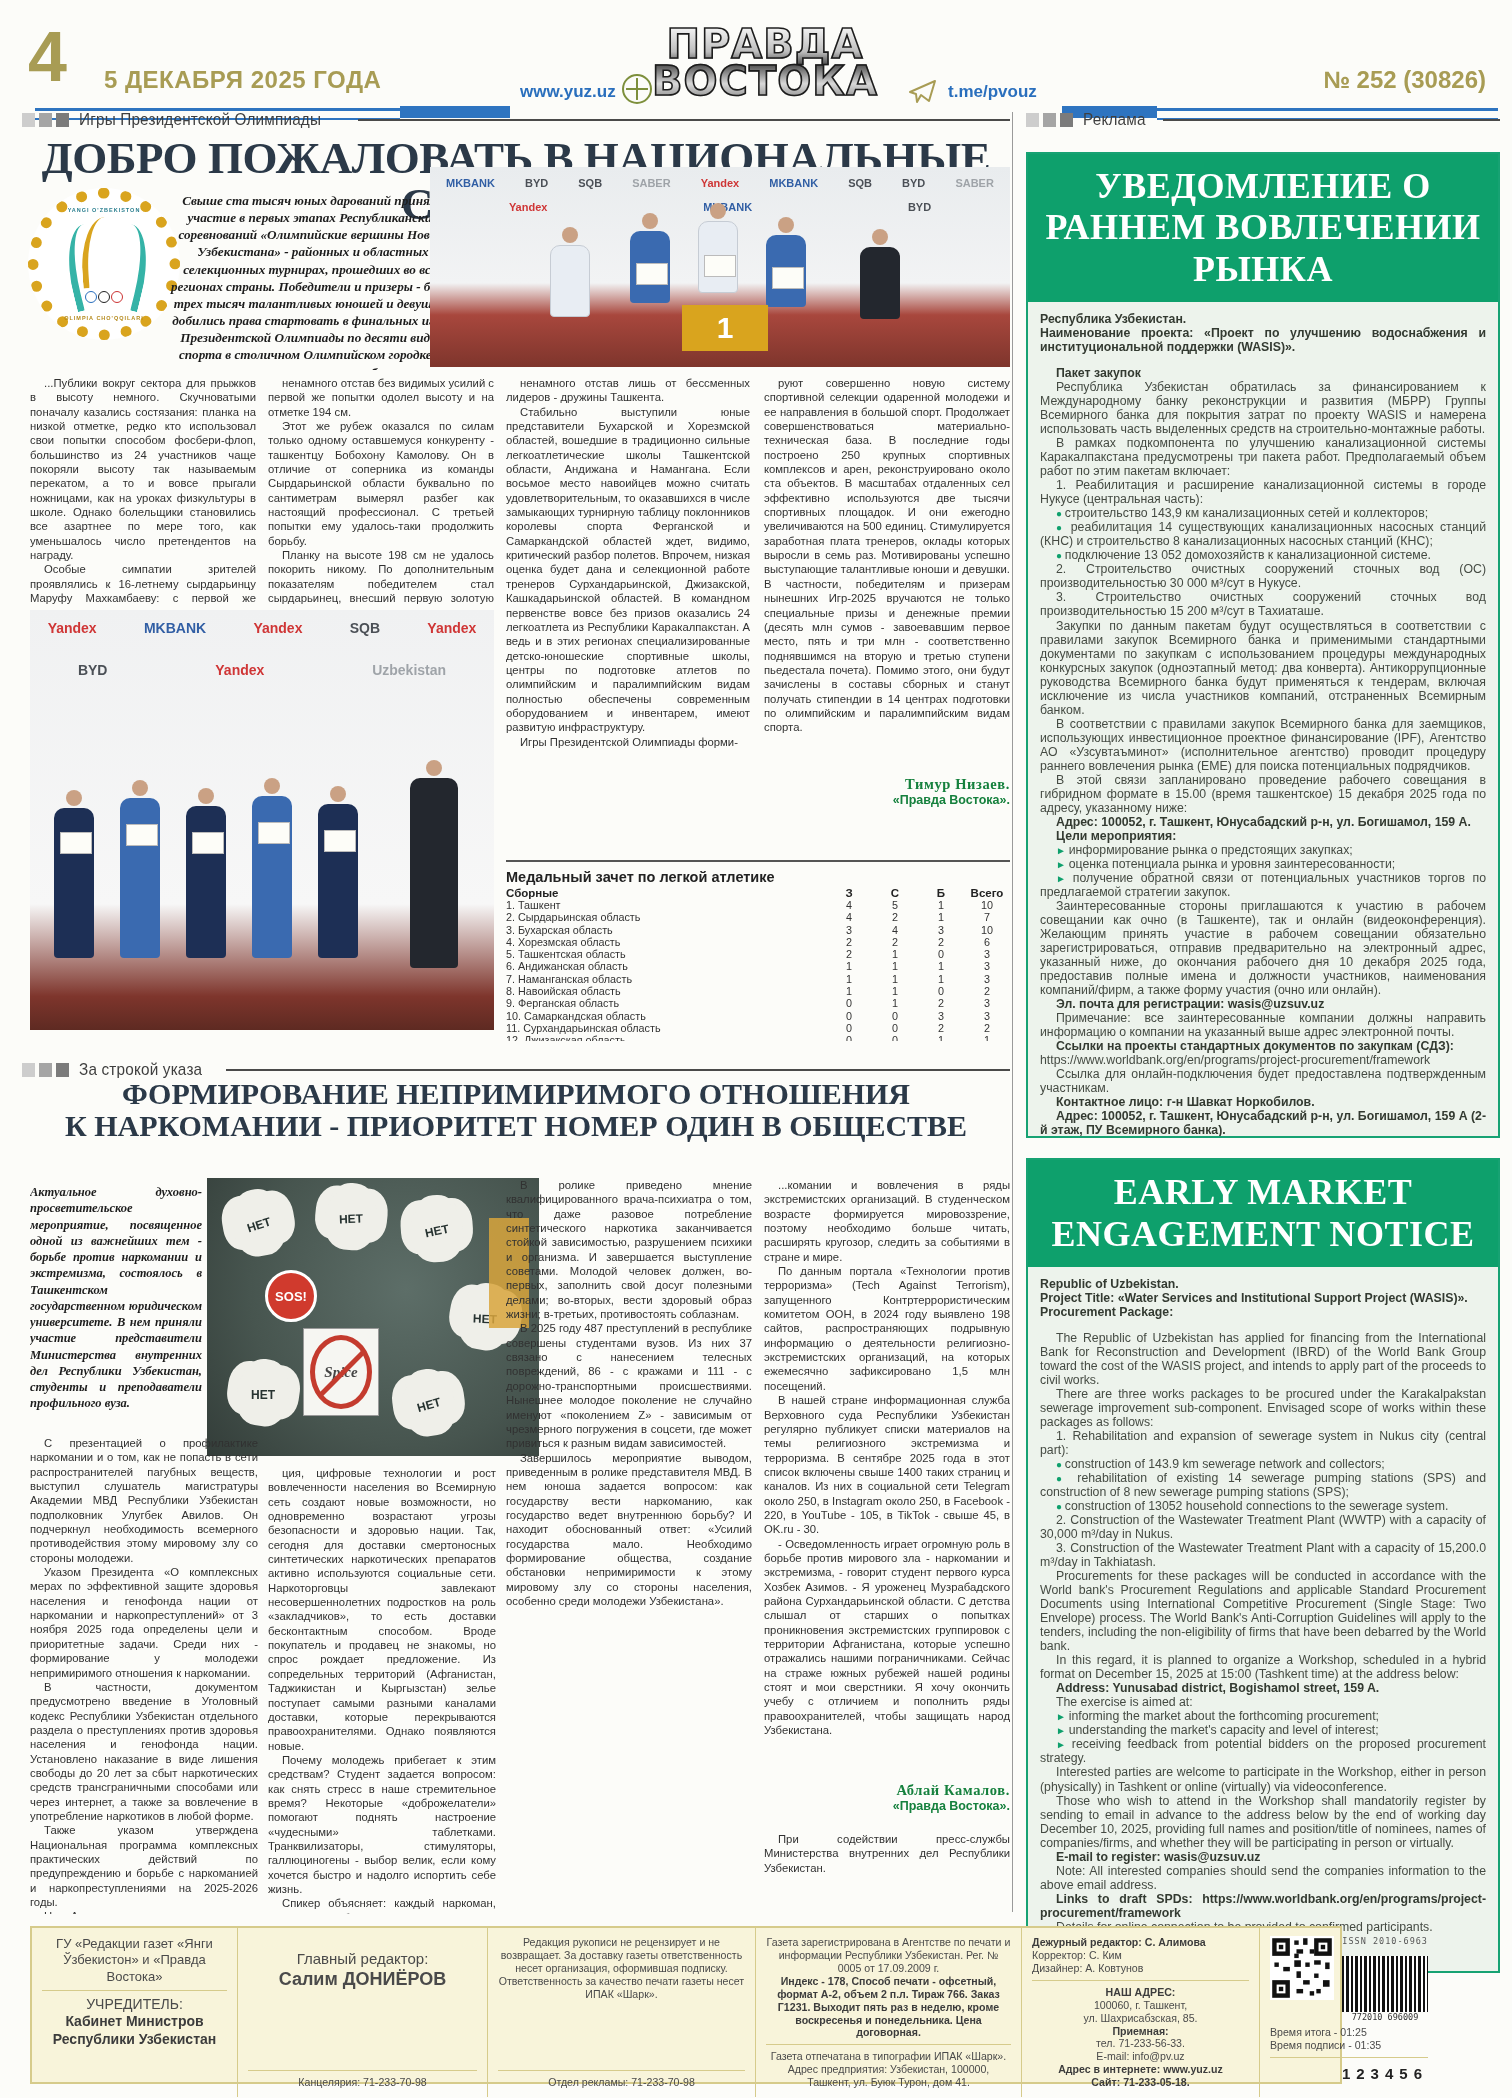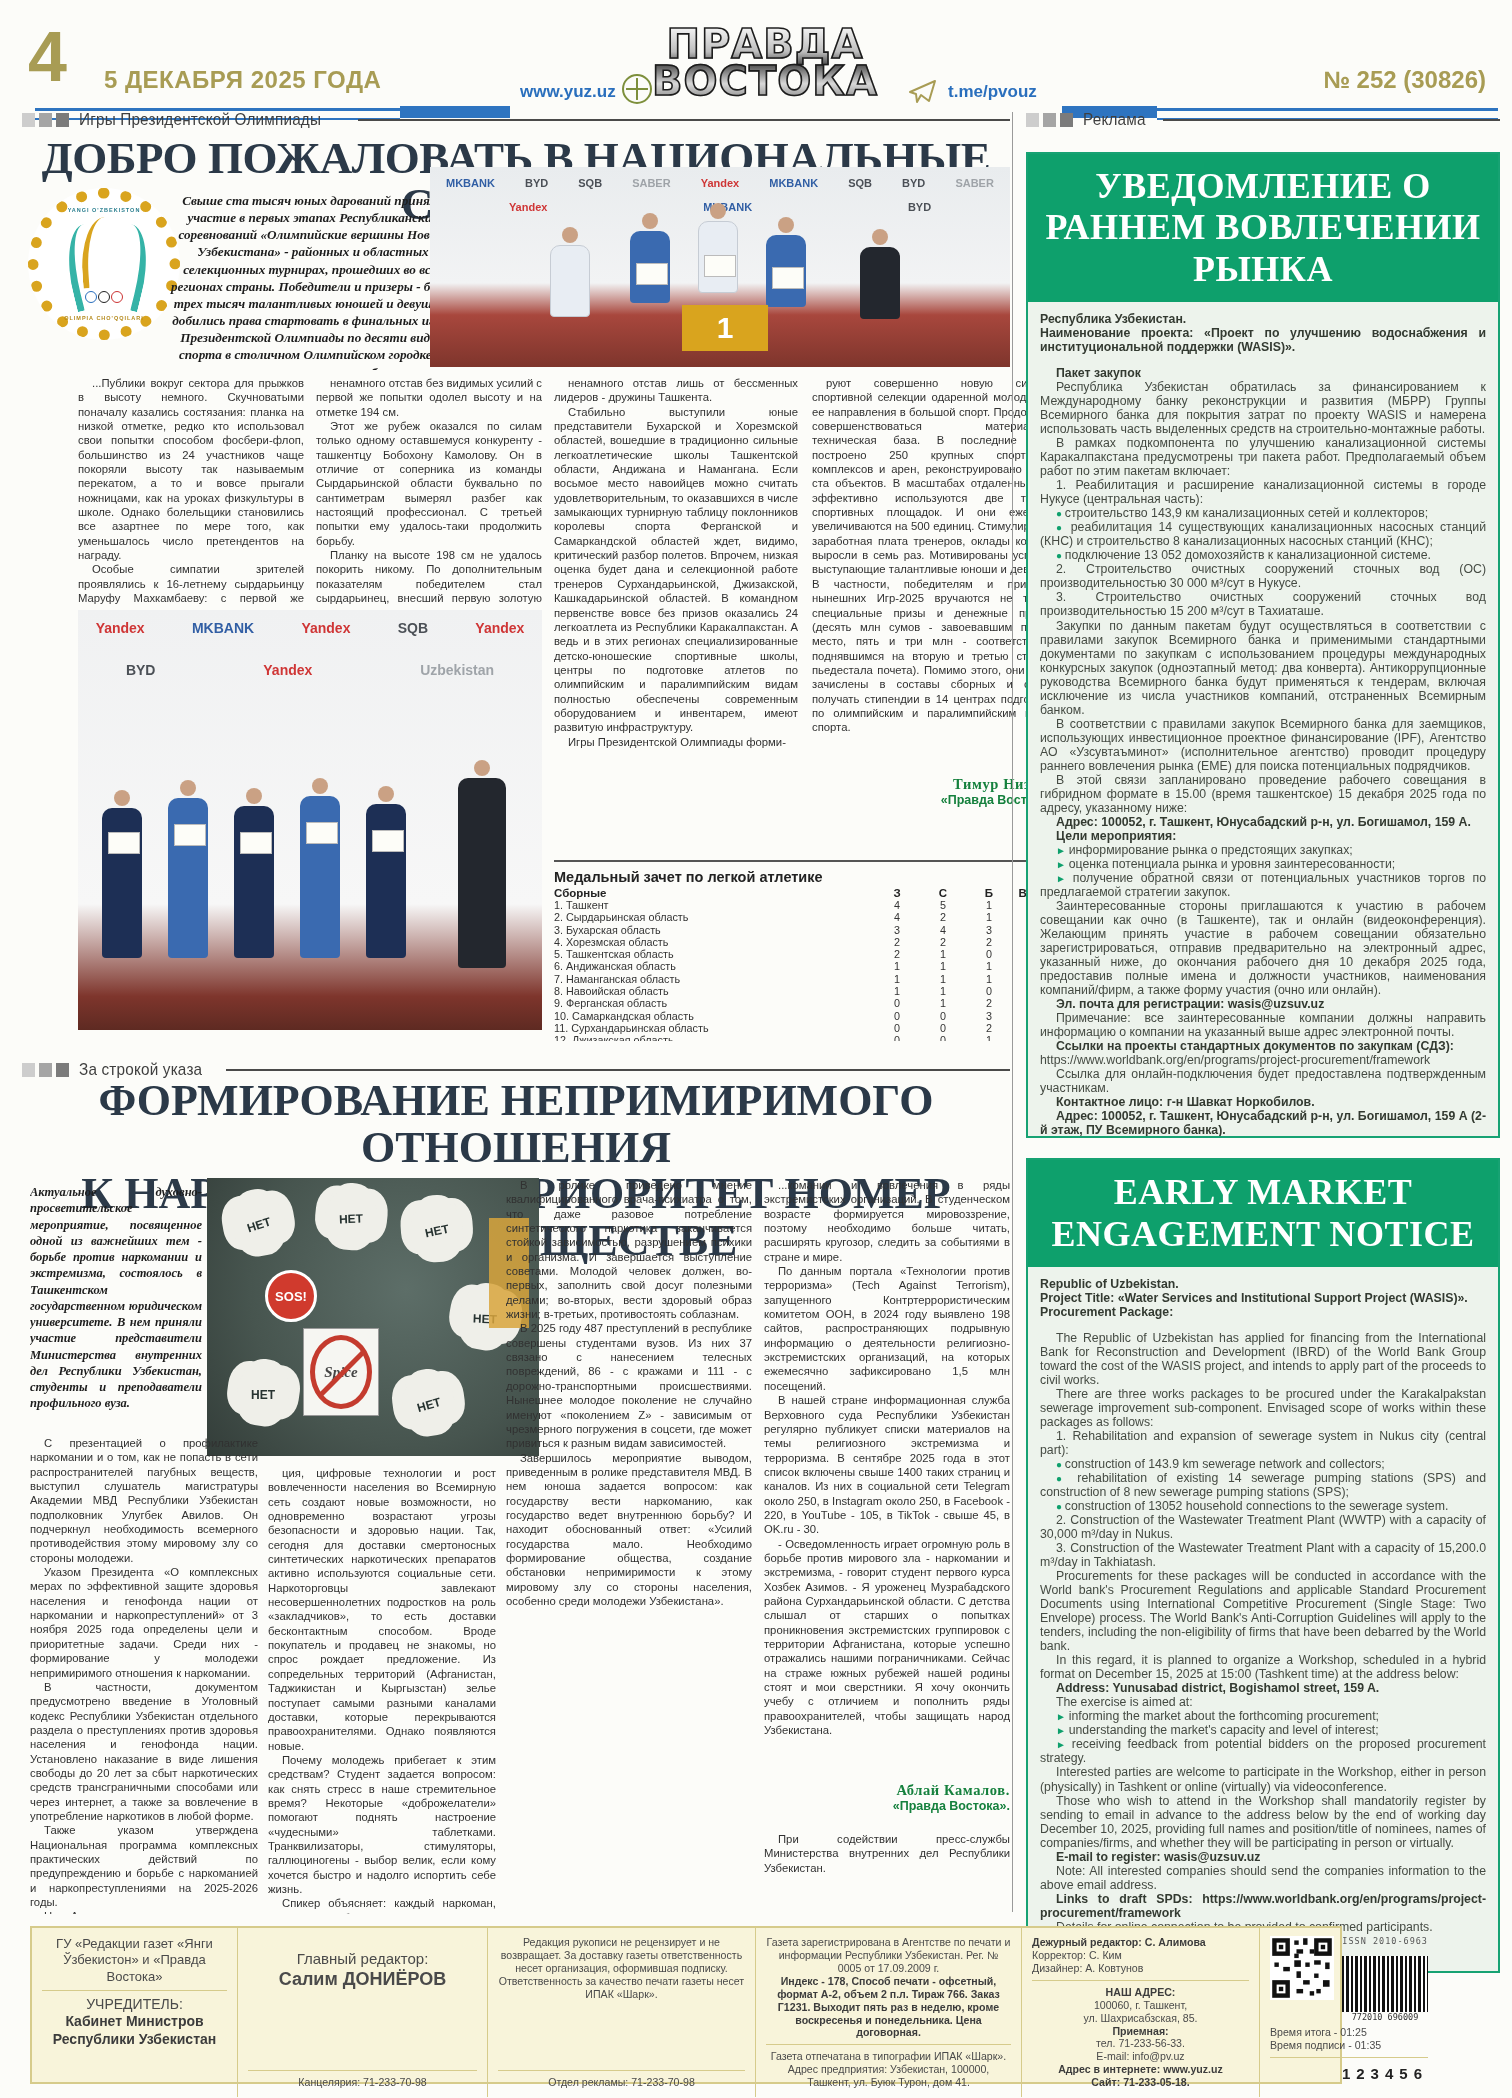--- a/index.html
+++ b/index.html
@@ -29,21 +29,21 @@
   .sq1{background:#cdcdcd;} .sq2{background:#a5a5a5;} .sq3{background:#7b7b7b;}
   .kicker .klabel{font-size:17px;color:#3f3f3f;margin:0 10px 0 6px;white-space:nowrap;
       transform:scaleX(.9);transform-origin:left;letter-spacing:.2px;}
   .kicker .krule{flex:1;border-top:2px solid #4a4a4a;}
   
   .left-zone{position:absolute;left:22px;top:112px;width:988px;height:1806px;}
   .h1{position:absolute;left:0;top:24px;width:988px;text-align:center;
       font-family:"Liberation Serif",serif;font-weight:bold;font-size:45px;color:#2b3948;
       line-height:1.02;letter-spacing:-.5px;}
   .h2{position:absolute;left:0;top:966px;width:988px;text-align:center;
-      font-family:"Liberation Serif",serif;font-weight:bold;font-size:44px;color:#2b3948;line-height:1.06;}
+      font-family:"Liberation Serif",serif;font-weight:bold;font-size:30px;color:#2b3948;line-height:1.06;}
   .lead{font-family:"Liberation Serif",serif;font-weight:bold;font-style:italic;color:#1d1d1d;}
   .lead1{position:absolute;left:142px;top:80px;width:298px;height:178px;font-size:13.2px;line-height:1.3;text-align:center;overflow:hidden;}
   .bp{font-size:11.3px;line-height:1.27;text-align:justify;text-indent:14px;margin:0;color:#313131;}
   .acol{position:absolute;overflow:hidden;}
   .byline{text-align:right;font-family:"Liberation Serif",serif;font-weight:bold;color:#15803d;}
   .byline .bn{font-size:14.5px;letter-spacing:.6px;}
   .byline .bs{font-size:12.5px;font-family:"Liberation Sans",sans-serif;}
   
   .emblem{position:absolute;left:6px;top:76px;width:152px;height:152px;border-radius:50%;
      border:11px dotted #d9a41e;background:#fff;box-sizing:border-box;}
@@ -223,21 +223,21 @@
       <div class="person" style="left:430px;top:62px;">
           <div class="hd"></div>
           <div class="bd b-suit"></div>
         </div>
       <div class="cert" style="left:206px;top:96px;"></div>
       <div class="cert" style="left:274px;top:88px;"></div>
       <div class="cert" style="left:342px;top:100px;"></div>
       <div class="podium">1</div>
     </div>
 
-    <div style="position:absolute;left:0;top:262px;width:988px;height:660px;margin-left:48px;">
+    <div style="position:absolute;left:0;top:262px;width:988px;height:660px;">
       <div class="acol" style="left:8px;top:2px;width:226px;height:228px;">
 
       <p class="bp">...Публики вокруг сектора для прыжков в высоту немного. Скучноватыми поначалу казались состязания: планка на низкой отметке, редко кто использовал свои попытки способом фосбери-флоп, большинство из 24 участников чаще покоряли высоту так называемым перекатом, а то и вовсе прыгали ножницами, как на уроках физкультуры в школе. Однако болельщики становились все азартнее по мере того, как уменьшалось число претендентов на награду.</p>
           <p class="bp">Особые симпатии зрителей проявлялись к 16-летнему сырдарьинцу Маруфу Махкамбаеву: с первой же попытки покорял все заявленные высоты. Невысокий по меркам легкоатлетов в этой дисциплине королевы спорта парень проявлял такую прыгучесть, что, казалось, ему нипочем законы земного притяжения. «Безусловно, этот подросток талантлив», - словно убеждая друг друга шептали специалисты.</p>
         </div>
       <div class="acol" style="left:246px;top:2px;width:226px;height:228px;">
 
       <p class="bp">ненамного отстав без видимых усилий с первой же попытки одолел высоту и на отметке 194 см.</p>
           <p class="bp">Этот же рубеж оказался по силам только одному оставшемуся конкуренту - ташкентцу Бобохону Камолову. Он в отличие от соперника из команды Сырдарьинской области буквально по сантиметрам вымерял разбег как настоящий профессионал. С третьей попытки ему удалось-таки продолжить борьбу.</p>
           <p class="bp">Планку на высоте 198 см не удалось покорить никому. По дополнительным показателям победителем стал сырдарьинец, внесший первую золотую медаль в общую копилку своего края. Но не последнюю.</p>

